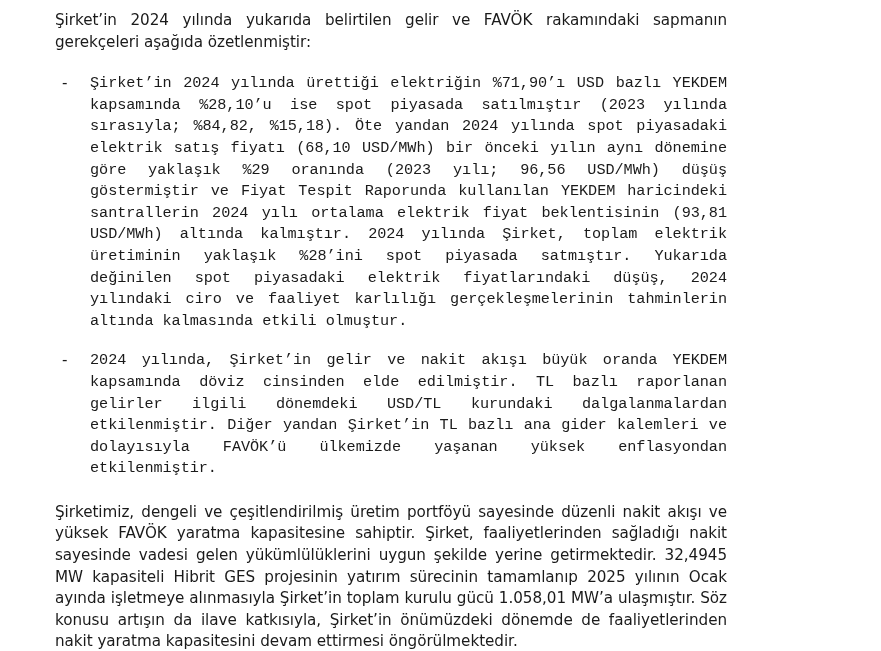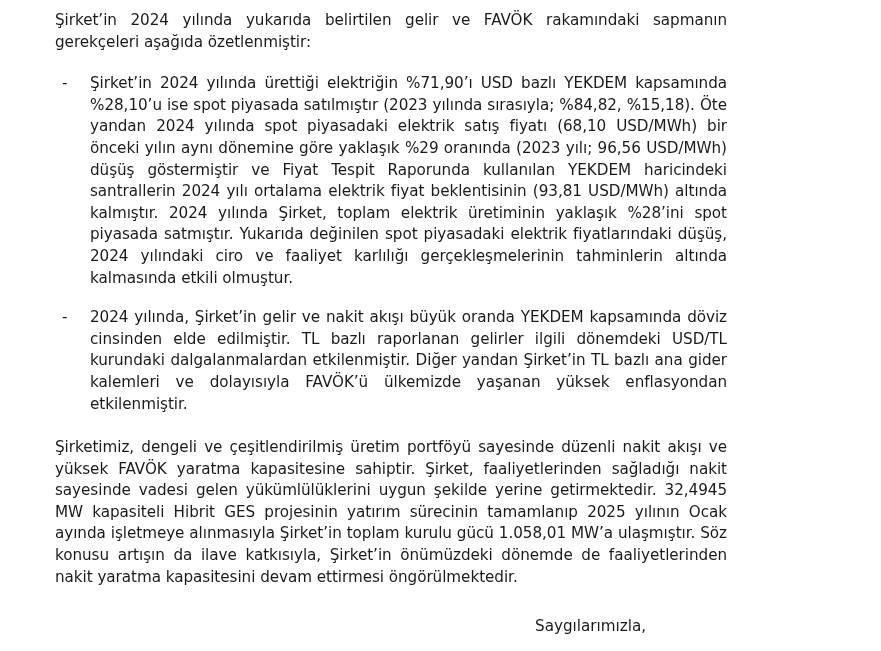--- a/index.html
+++ b/index.html
@@ -70,20 +70,21 @@
     color: #1a1a1a;
   }
 
   .bullet-text {
     font-size: 15.2px;
     line-height: 21.6px;
     text-align: justify;
     text-justify: inter-word;
     display: block;
     letter-spacing: -0.05px;
+    font-family: Liberation Mono, monospace;
   }
 
   
   .signature {
     margin-top: 28px;
     padding-left: 372px;
   }
 
   .sign-regards {
     font-size: 15.2px;

